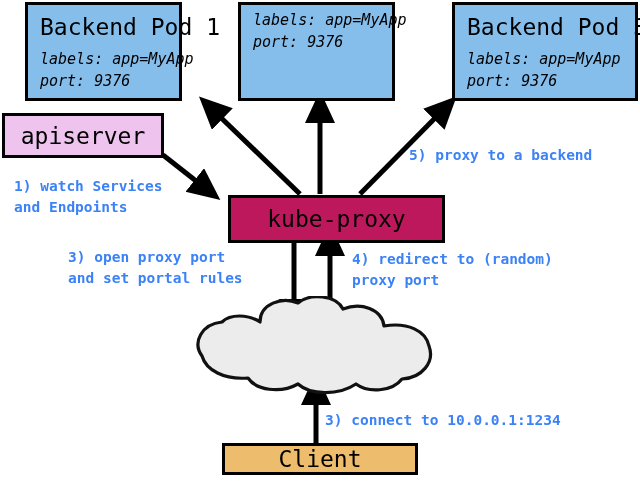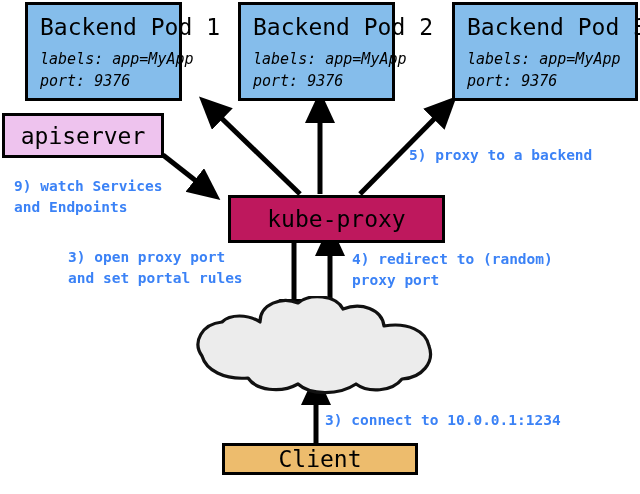--- a/index.html
+++ b/index.html
@@ -91,21 +91,20 @@
     </g>
   </svg>
 
   <div class="node pod" id="pod1">
     <div class="title">Backend Pod 1</div>
     <div class="line">labels: app=MyApp</div>
     <div class="line">port: 9376</div>
   </div>
 
   <div class="node pod" id="pod2">
-    <div class="title">Backend Pod 2</div>
     <div class="line">labels: app=MyApp</div>
     <div class="line">port: 9376</div>
   </div>
 
   <div class="node pod" id="pod3">
     <div class="title">Backend Pod 3</div>
     <div class="line">labels: app=MyApp</div>
     <div class="line">port: 9376</div>
   </div>
 
@@ -123,21 +122,21 @@
              C249,66 236,82 216,83 C206,96 182,97 170,88
              C152,100 124,99 112,88 C94,98 70,94 62,82
              C38,84 20,74 16,60 C6,46 16,28 36,26
              C44,18 62,18 74,26 Z" fill="#ececec" stroke="#111111" stroke-width="3.2" stroke-linejoin="round"></path>
   </svg>
 
   <div class="node" id="client">
     <div class="title">Client</div>
   </div>
 
-  <div class="note" id="note1">9) watch Services
+  <div class="note" id="note1">1) watch Services
 and Endpoints</div>
   <div class="note" id="note2">3) open proxy port
 and set portal rules</div>
   <div class="note" id="note4">4) redirect to (random)
 proxy port</div>
   <div class="note" id="note5">5) proxy to a backend</div>
   <div class="note" id="note3">3) connect to 10.0.0.1:1234</div>
 
 </div>
 

